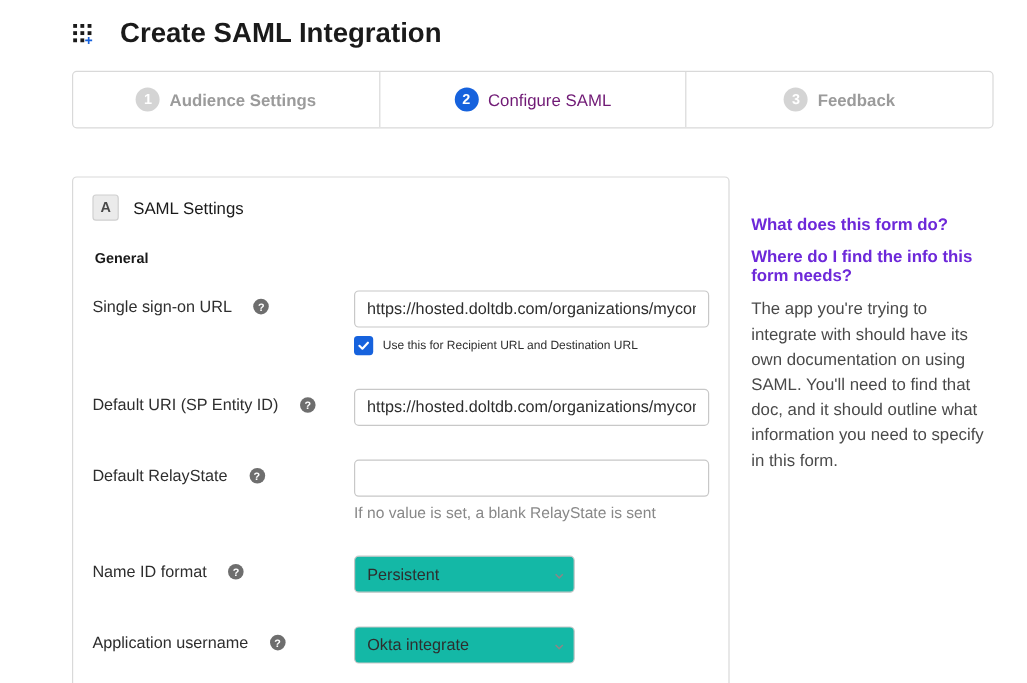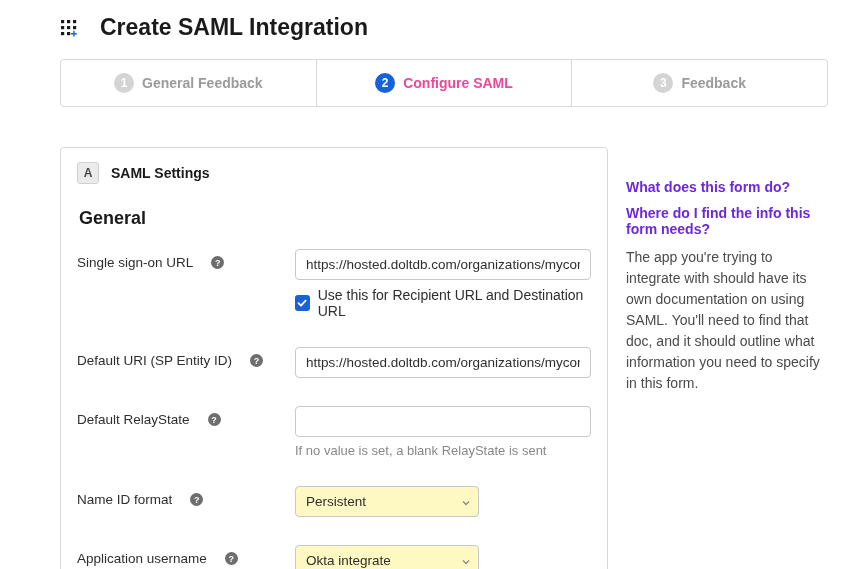--- a/index.html
+++ b/index.html
@@ -69,22 +69,22 @@
     }
     .step-inactive .step-label {
       color: #9b9b9b;
       font-weight: 600;
     }
     .step-active .step-circle {
       background: #1662dd;
       color: #fff;
     }
     .step-active .step-label {
-      color: #ec4899;
-      font-weight: 700;
+      color: #701a75;
+      font-weight: 400;
     }
     .main-row {
       display: flex;
       gap: 18px;
       align-items: flex-start;
     }
     .form-card {
       border: 1px solid #d9d9d9;
       border-radius: 4px;
       flex: 0 0 548px;
@@ -104,24 +104,24 @@
       border-radius: 3px;
       display: flex;
       align-items: center;
       justify-content: center;
       font-size: 12px;
       font-weight: 600;
       color: #4a4a4a;
     }
     .section-title {
       font-size: 14px;
-      font-weight: 700;
+      font-weight: 400;
     }
     .subsection-title {
-      font-size: 18px;
+      font-size: 12px;
       font-weight: 600;
       margin-bottom: 20px;
       margin-left: 2px;
     }
     .field-row {
       display: flex;
       align-items: flex-start;
       margin-bottom: 20px;
     }
     .field-row-tight {
@@ -165,21 +165,21 @@
       outline: none;
     }
     .text-input::placeholder {
       color: #aaa;
     }
     .helper-row {
       display: flex;
       align-items: center;
       gap: 8px;
       margin-top: 7px;
-      font-size: 14px;
+      font-size: 10px;
       color: #2e2e2e;
     }
     .checkbox {
       width: 16px;
       height: 16px;
       border-radius: 3px;
       background: #1662dd;
       display: inline-flex;
       align-items: center;
       justify-content: center;
@@ -193,21 +193,21 @@
     .select-wrap {
       position: relative;
       display: inline-block;
     }
     .select {
       padding: 7px 28px 7px 10px;
       border: 1px solid #c8c8c8;
       border-radius: 4px;
       font-size: 13.5px;
       color: #2e2e2e;
-      background: #fef9c3;
+      background: #14b8a6;
       cursor: pointer;
       min-width: 184px;
       position: relative;
     }
     .select-caret {
       position: absolute;
       right: 9px;
       top: 50%;
       transform: translateY(-50%);
       pointer-events: none;
@@ -249,21 +249,21 @@
         <rect x="7" y="13" width="3.2" height="3.2" fill="#1a1a1a"></rect>
         <path d="M14.6 11.8 v2.2 h2.2 v1.4 h-2.2 v2.2 h-1.4 v-2.2 h-2.2 v-1.4 h2.2 v-2.2 z" fill="#1662dd"></path>
       </svg>
     </span>
     <h1 class="header-title">Create SAML Integration</h1>
   </div>
 
   <div class="stepper">
     <div class="stepper-item step-inactive">
       <span class="step-circle">1</span>
-      <span class="step-label">General Feedback</span>
+      <span class="step-label">Audience Settings</span>
     </div>
     <div class="stepper-item step-active">
       <span class="step-circle">2</span>
       <span class="step-label">Configure SAML</span>
     </div>
     <div class="stepper-item step-inactive">
       <span class="step-circle">3</span>
       <span class="step-label">Feedback</span>
     </div>
   </div>

